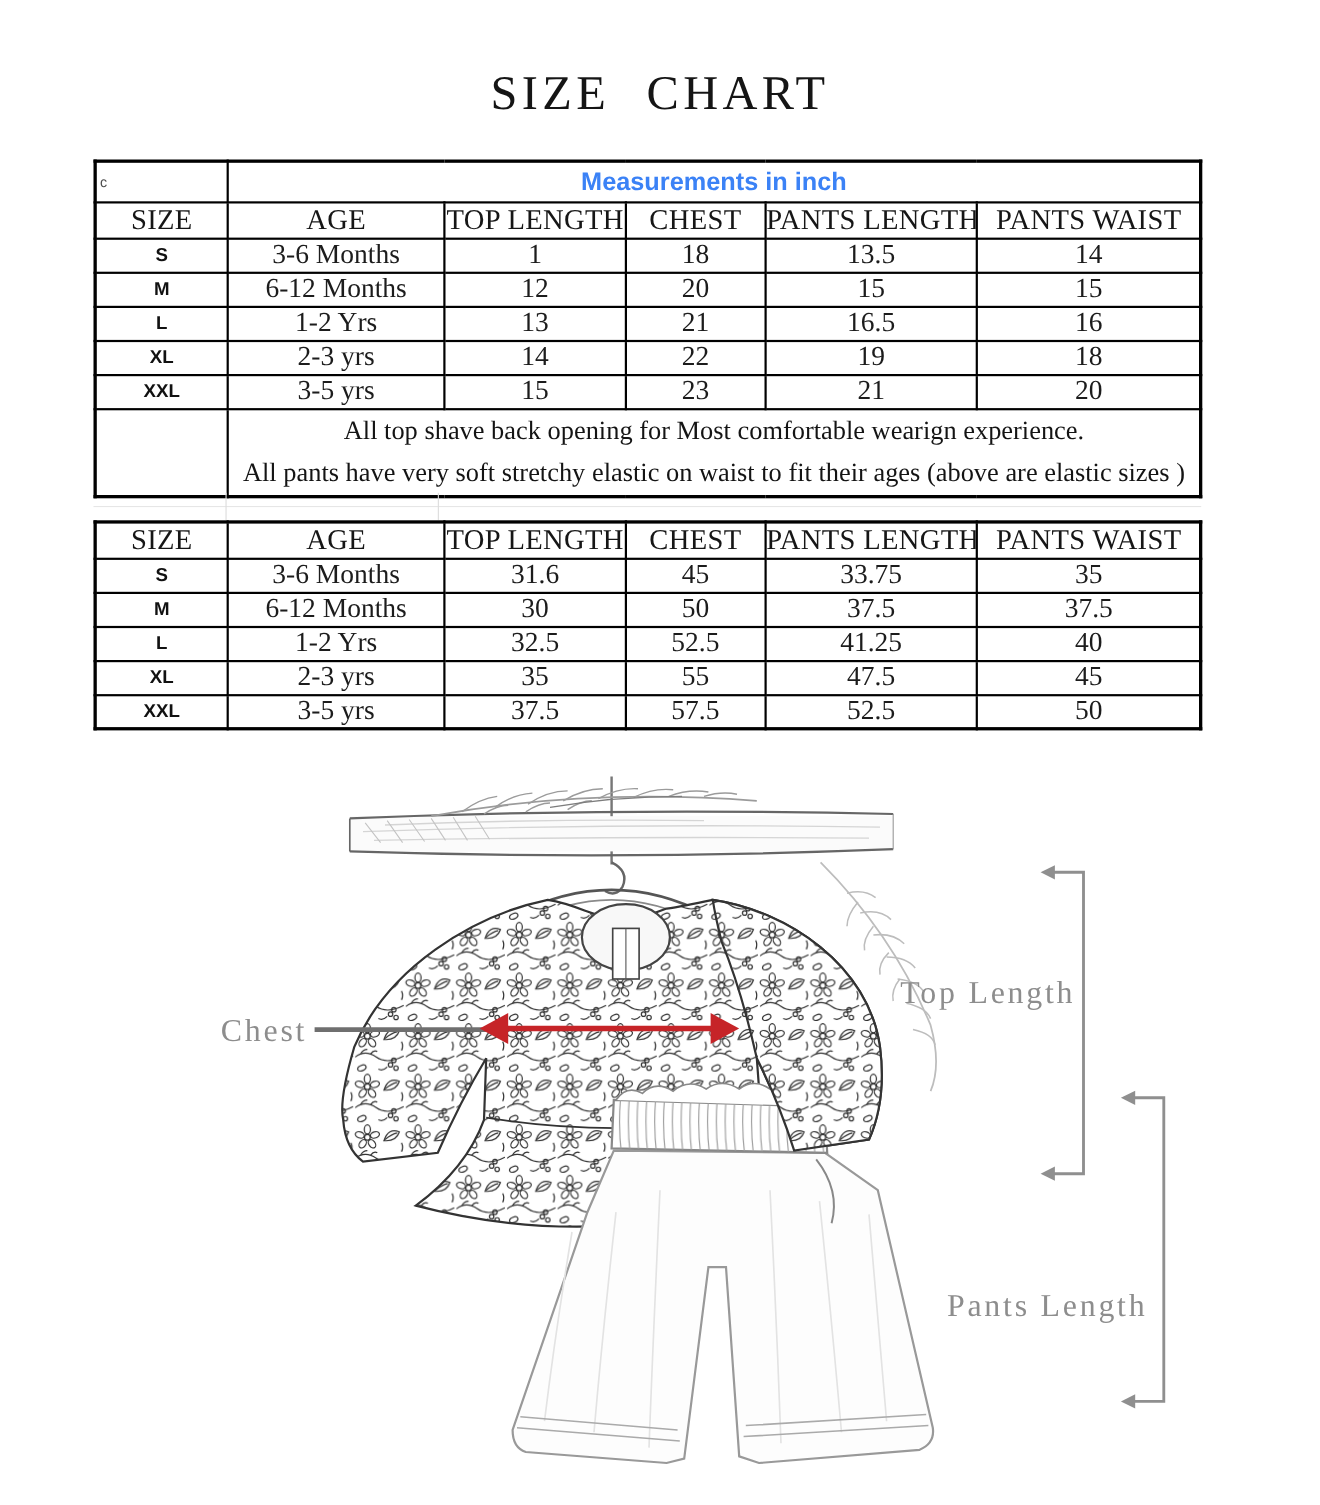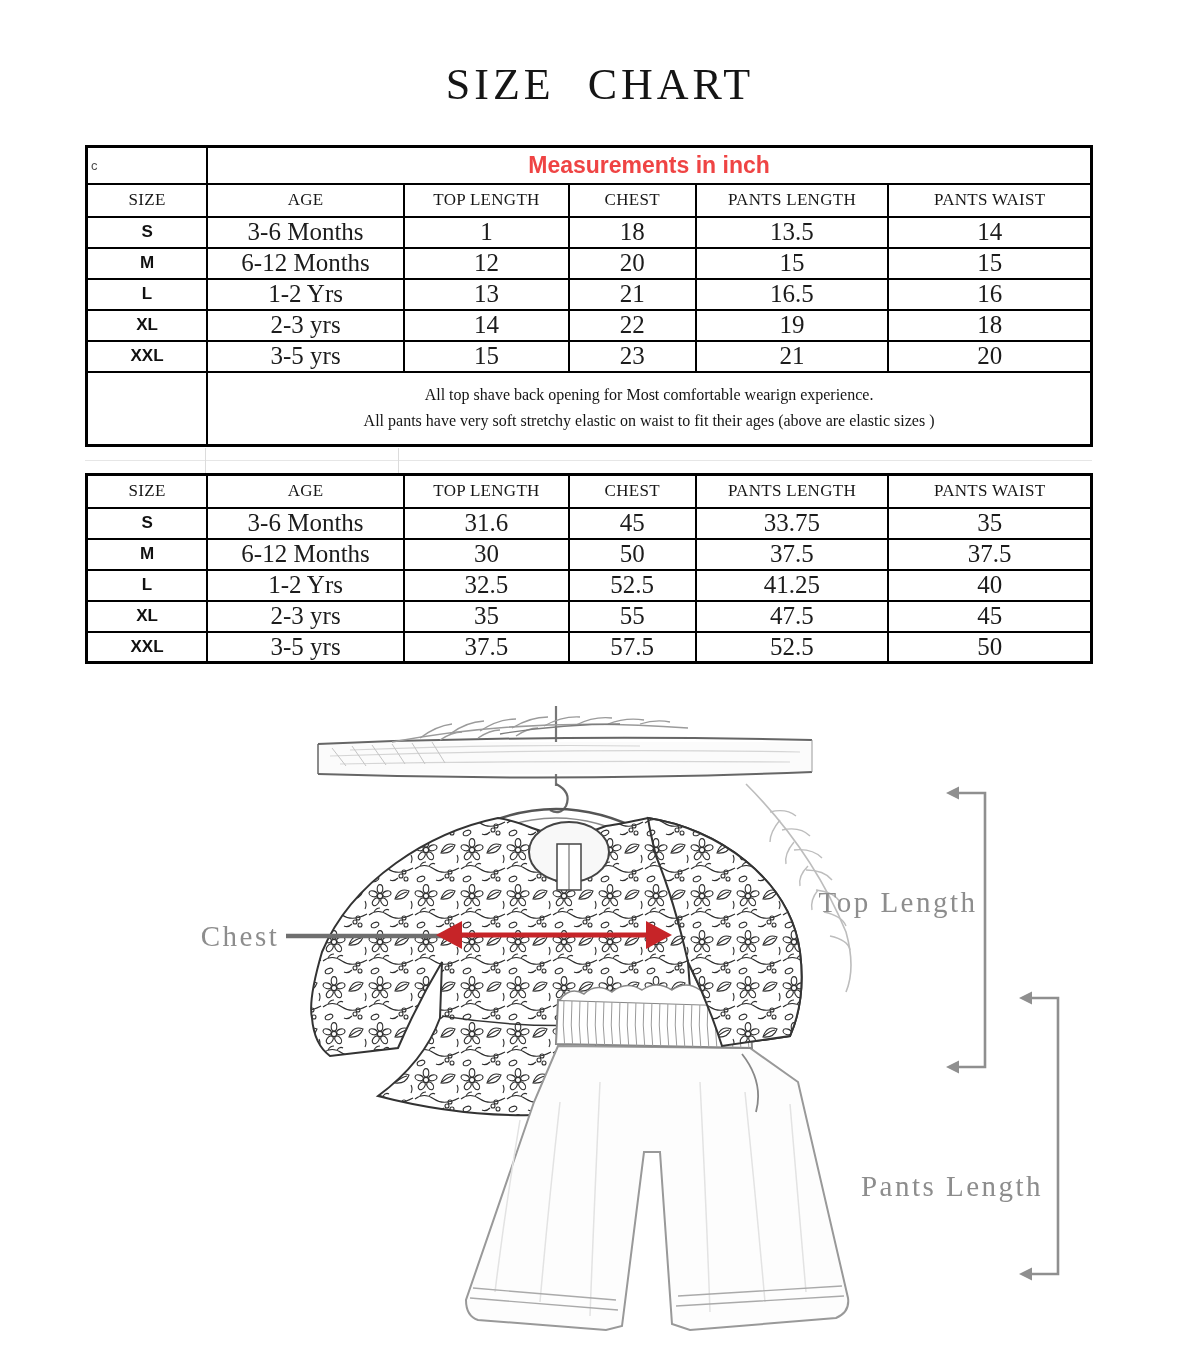--- a/index.html
+++ b/index.html
@@ -14,31 +14,31 @@
   .page-title{position:absolute;top:34px;left:0;width:100%;text-align:center;
         font-size:44px;line-height:1;font-weight:400;letter-spacing:4px;word-spacing:18px;color:#151515;}
   table.size-table{position:absolute;left:85px;width:1008px;border-collapse:collapse;table-layout:fixed;
         background:#fff;border:3px solid #000;}
   table.size-table td,table.size-table th{border:2px solid #000;text-align:center;vertical-align:middle;
         padding:0;white-space:nowrap;overflow:hidden;}
   #table-inch{top:145px;}
   #table-cm{top:473px;}
   tr.title-row{height:37px;}
   #table-cm tr.title-row{height:39px;}
-  tr.title-row .tbl-title{font-family:"Liberation Sans","DejaVu Sans",sans-serif;font-weight:700;font-size:23px;color:#ef4444;}
+  tr.title-row .tbl-title{font-family:"Liberation Sans","DejaVu Sans",sans-serif;font-weight:700;font-size:23px;color:#3b82f6;}
   tr.title-row .corner-cell{text-align:left;padding-left:3px;font-family:"Liberation Sans","DejaVu Sans",sans-serif;
         font-size:13px;color:#4d4d4d;font-weight:400;}
   tr.colhead-row{height:33px;}
-  tr.colhead-row th{font-weight:400;font-size:17px;letter-spacing:0.3px;color:#161616;}
+  tr.colhead-row th{font-weight:400;font-size:26px;letter-spacing:0.3px;color:#161616;}
   tbody tr.data-row{height:31px;}
   td.size-cell{font-family:"Liberation Sans","DejaVu Sans",sans-serif;font-weight:700;font-size:17px;color:#111;}
   td.val-cell{font-size:25px;color:#1c1c1c;}
   tr.note-row{height:74px;}
   tr.note-row td{white-space:normal;}
-  .note-line{font-size:16px;line-height:1.62;color:#141414;}
+  .note-line{font-size:24px;line-height:1.62;color:#141414;}
   .ghost-v{position:absolute;width:1px;background:#dcdcdc;}
   .ghost-h{position:absolute;height:1px;background:#e6e6e6;}
   .illus{position:absolute;left:0;top:700px;width:1200px;height:668px;}
   .sketch-line{fill:none;stroke:#666;}
   .lbl{font-family:"Liberation Serif","DejaVu Serif",serif;font-size:29px;fill:var(--label-gray);letter-spacing:2.5px;}
   .bracket{fill:none;stroke:var(--bracket-gray);stroke-width:2.6;}
   .bracket-tip{fill:var(--bracket-gray);}
   .chest-line{stroke:var(--measure-gray);stroke-width:4.5;}
   .red-line{stroke:var(--accent-red);stroke-width:5;}
   .red-tip{fill:var(--accent-red);}

